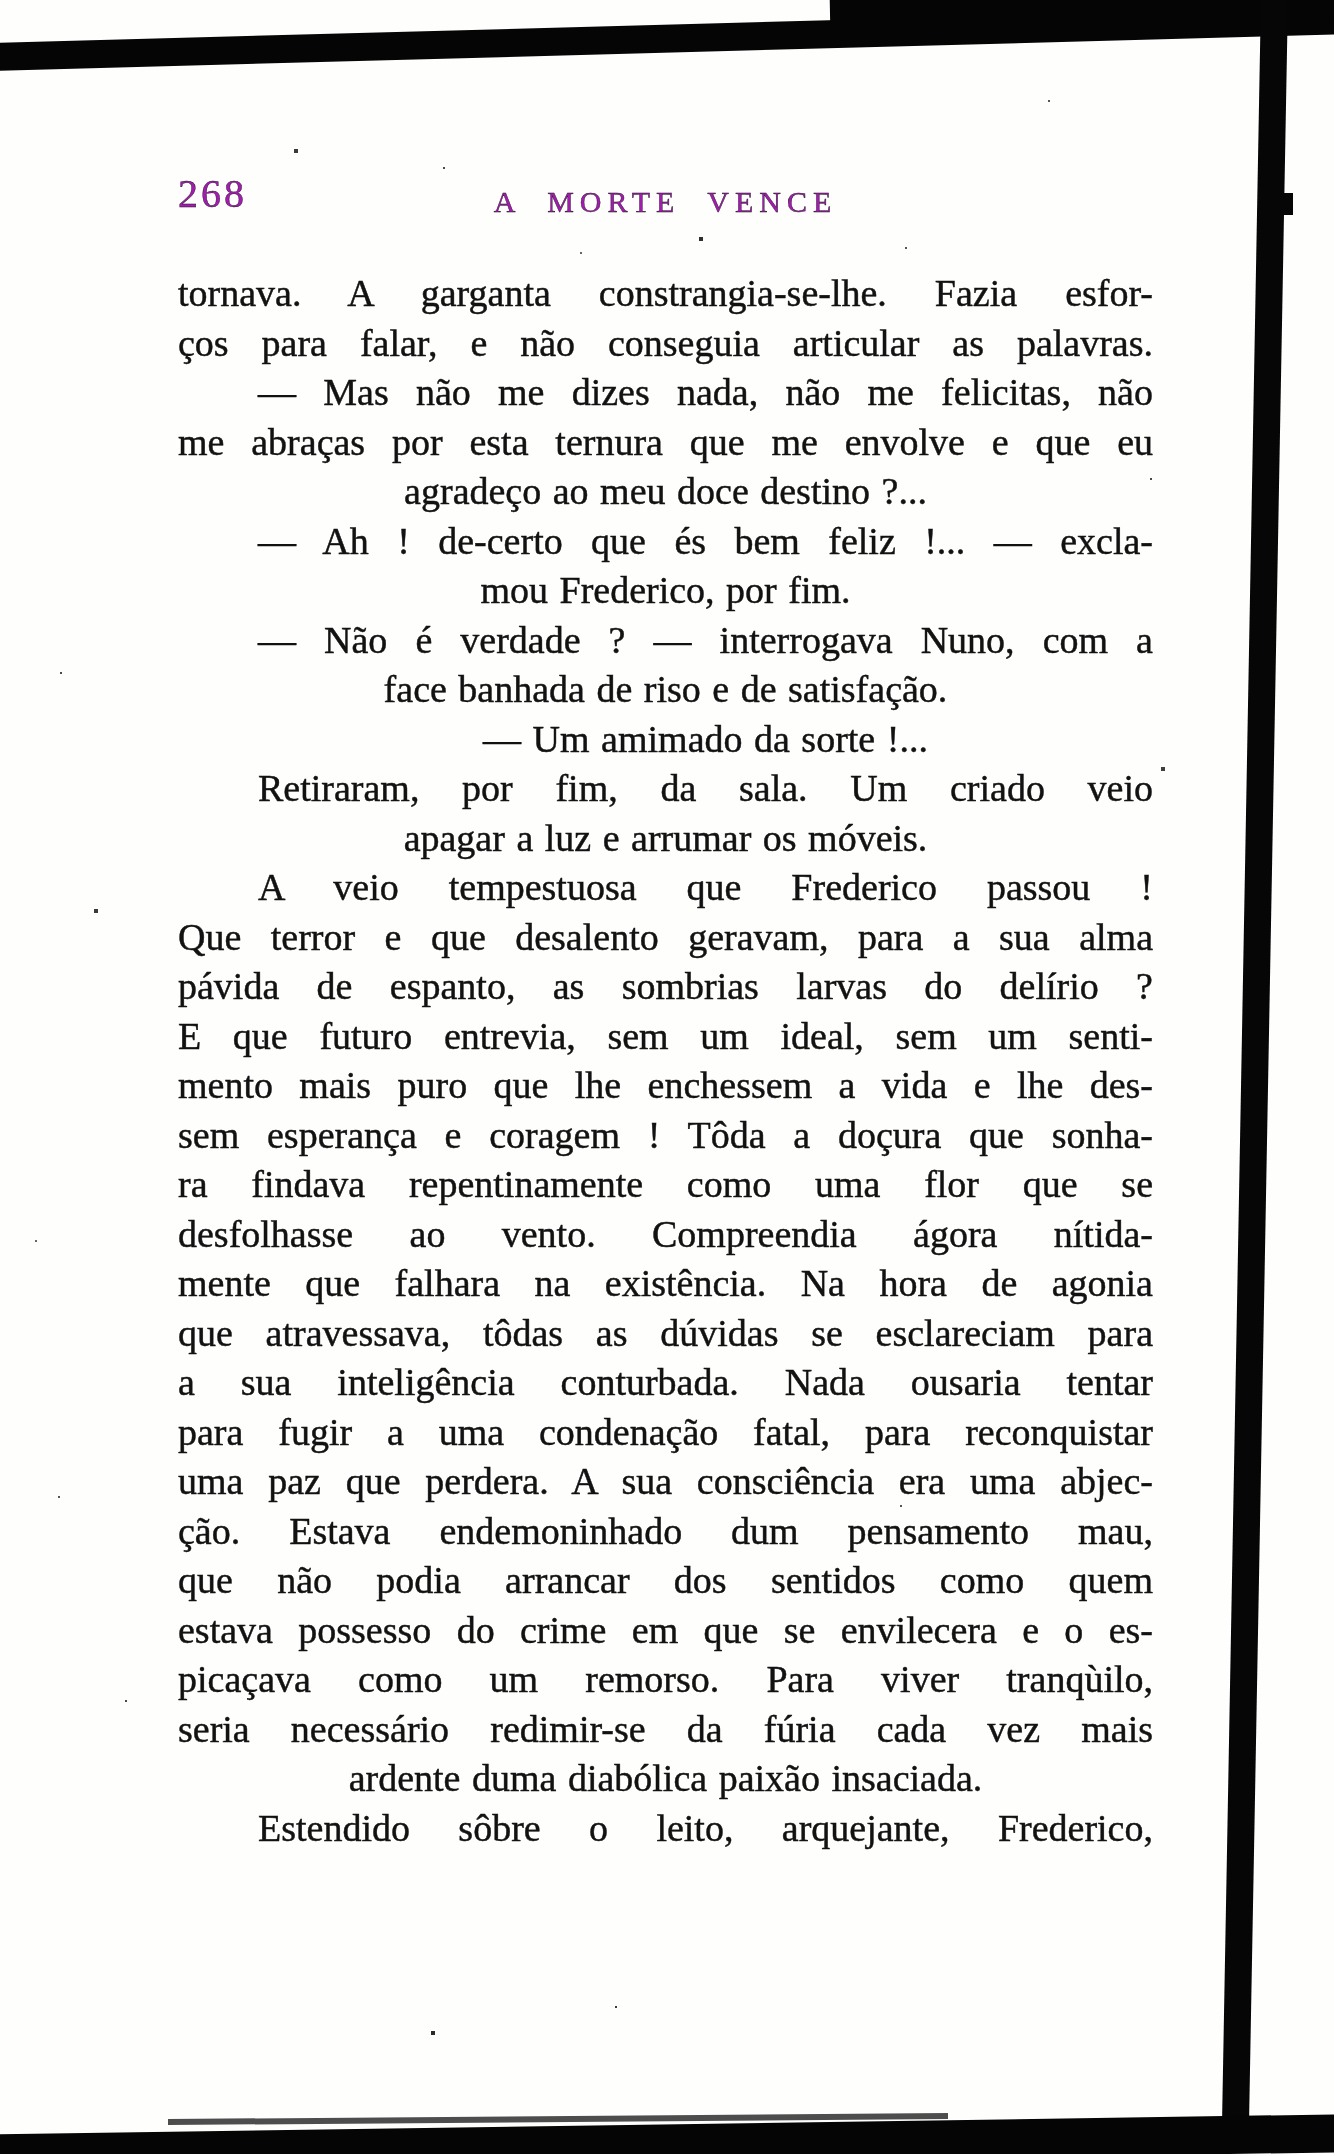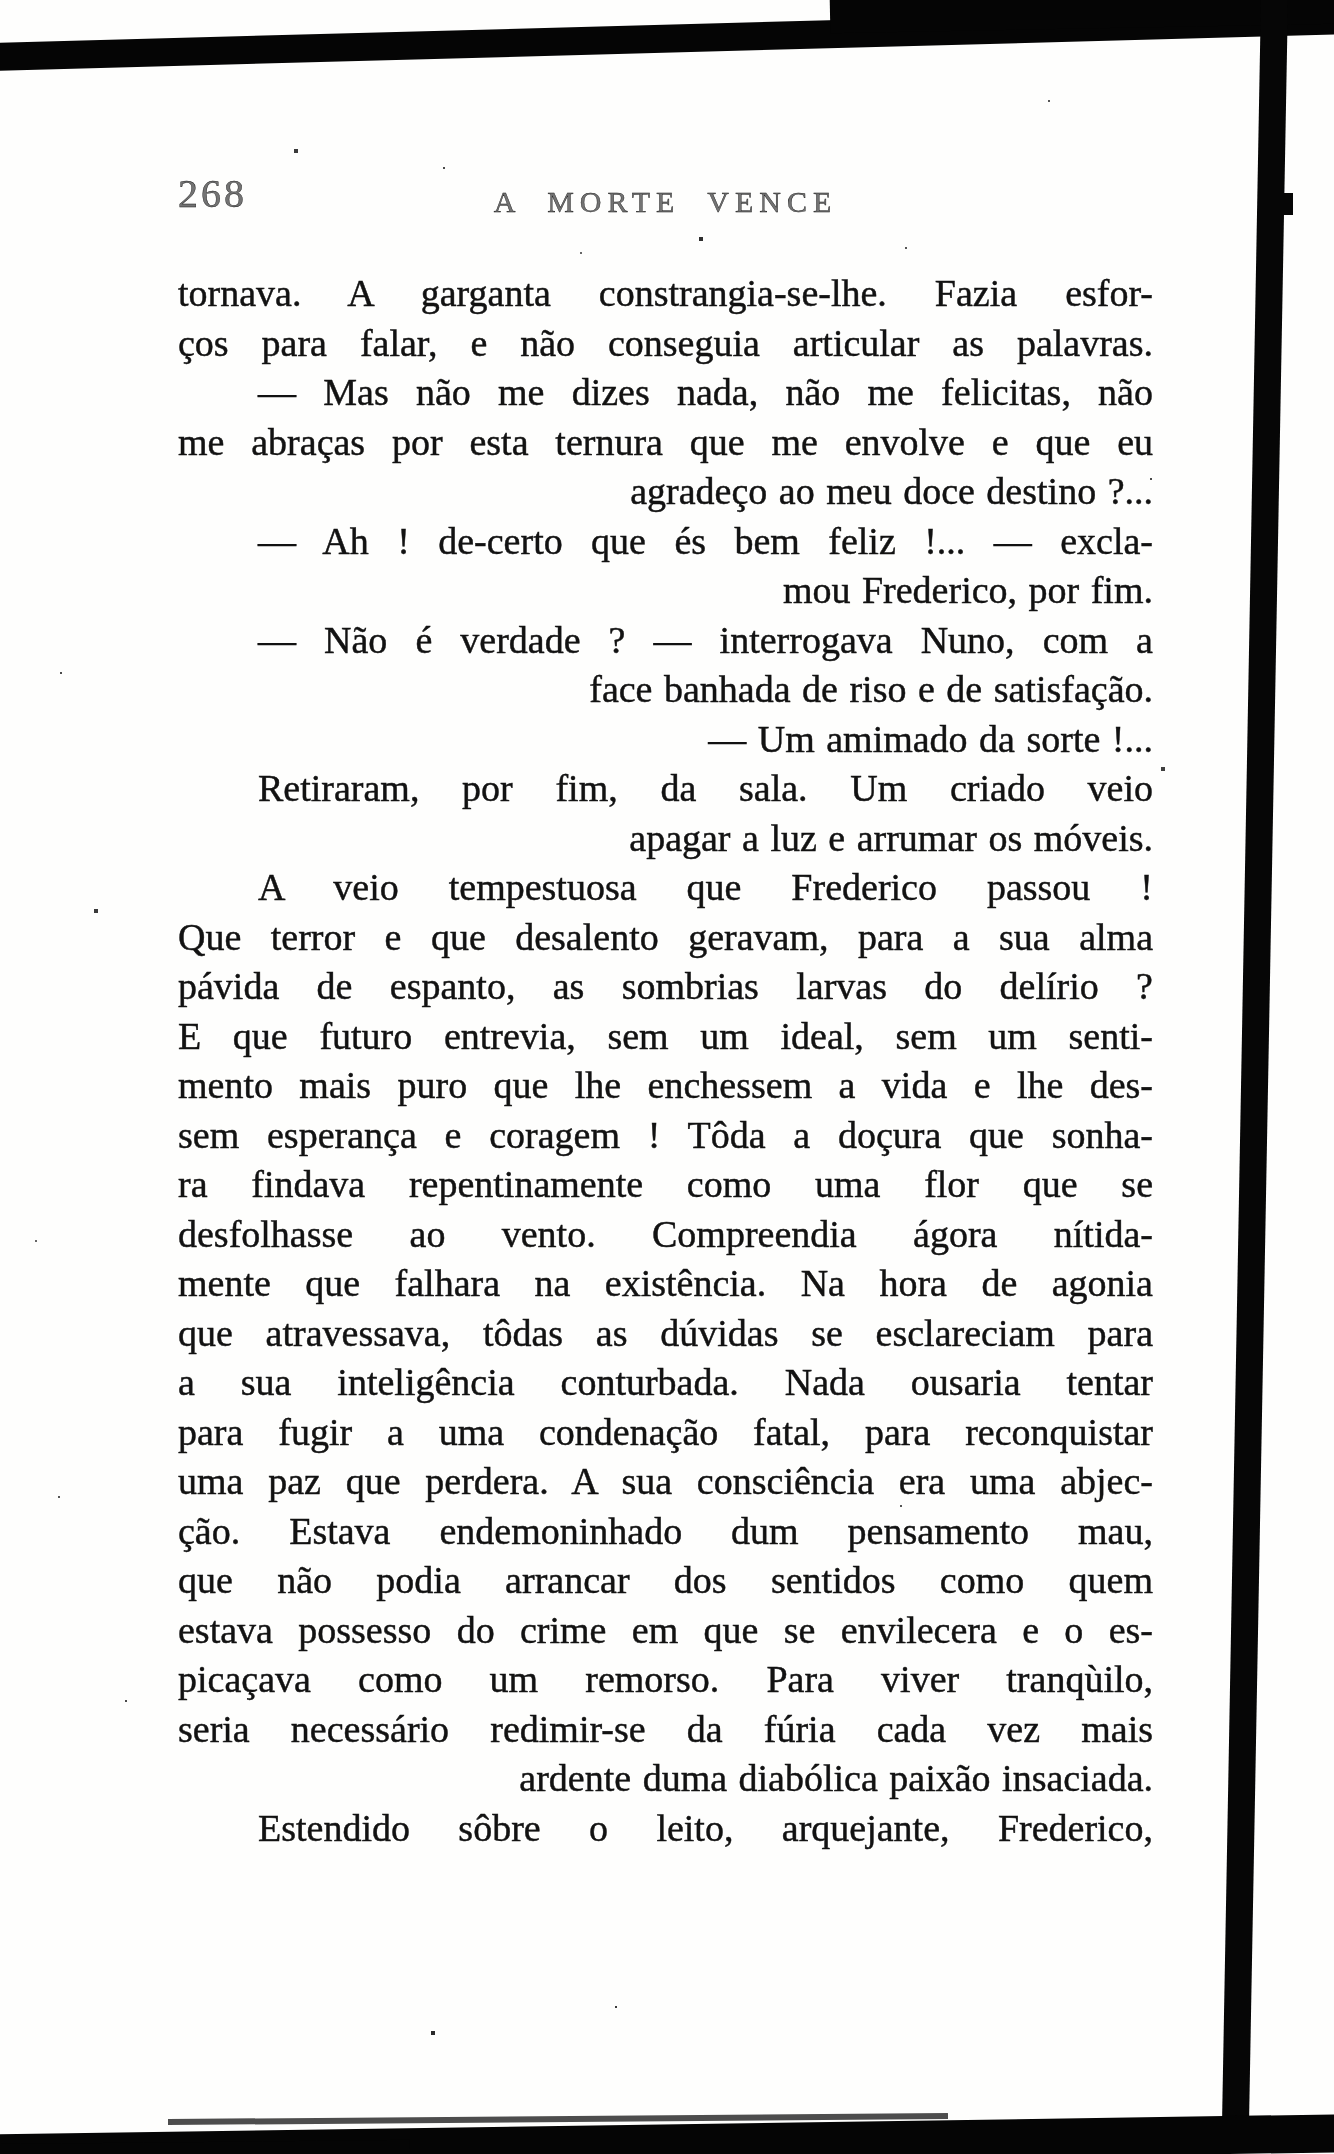--- a/index.html
+++ b/index.html
@@ -78,21 +78,21 @@
       1162px 768px 0 1px #3f3f3f,
       262px 1040px 0 0 #555,
       35px 1240px 0 0 #666,
       900px 1505px 0 0 #555,
       1420px 900px 0 0 #555;
   }
   
   .page-header {
     position: absolute; left: 178px; top: 170px;
     width: 975px; height: 46px;
-    color: #737373;
+    color: #a21caf;
   }
   .page-number {
     position: absolute; left: 0; top: 0;
     font-size: 40px; letter-spacing: 3px;
     -webkit-text-stroke: 0.4px #141414;
   }
   .running-title {
     position: absolute; left: 0; right: 0; top: 7px;
     text-align: center;
     font-size: 30px; letter-spacing: 6px; word-spacing: 14px; margin-top: 8px;
@@ -102,21 +102,21 @@
     position: absolute; left: 178px; top: 269px;
     width: 975px;
     color: #121212;
   }
   .line {
     height: 49.5px; line-height: 49.5px;
     font-size: 38px;
     word-spacing: 2px;
     -webkit-text-stroke: 0.45px #121212;
     white-space: normal;
-    text-align: right;
+    text-align: center;
   }
   .line.j {
     text-align: justify;
     text-align-last: justify;
   }
   .line.indent { padding-left: 80px; }
 </style>
 </head>
 <body>
 

